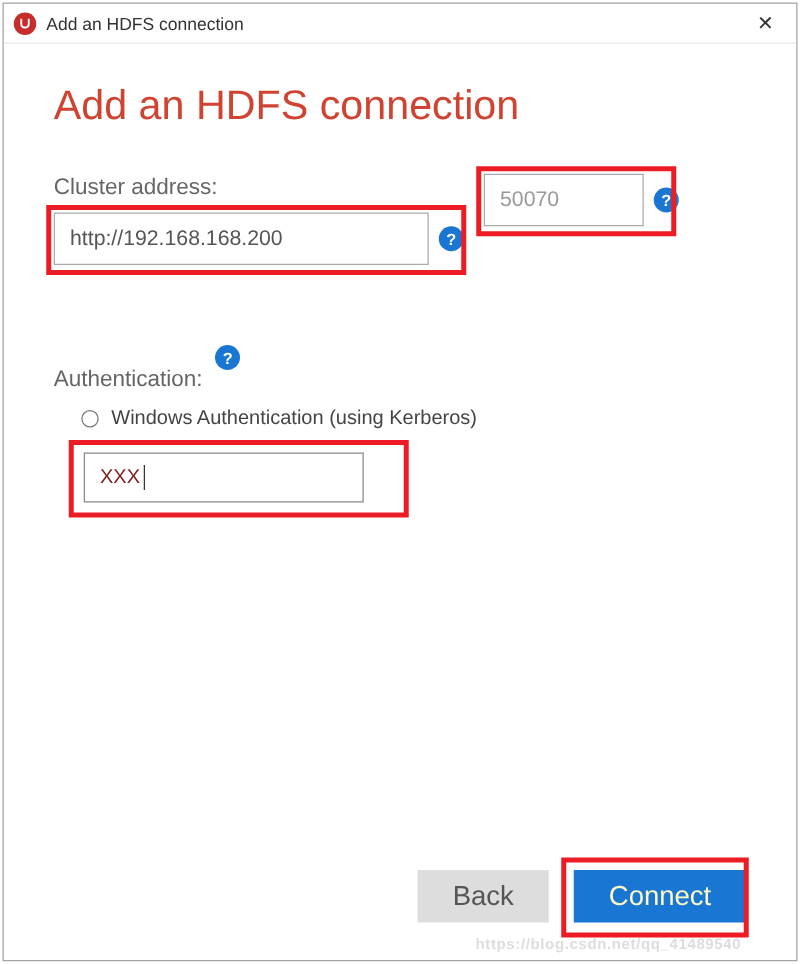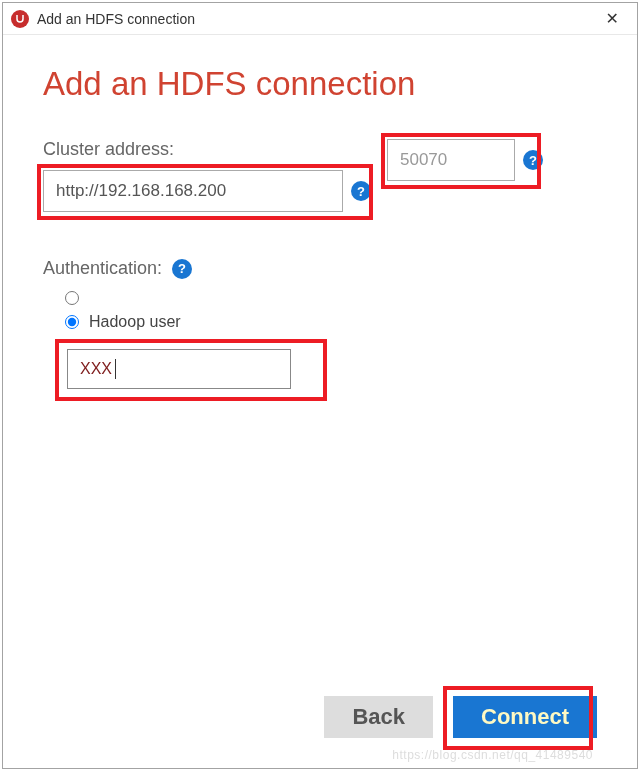--- a/index.html
+++ b/index.html
@@ -18,34 +18,34 @@
     .input-wrap { display: flex; align-items: center; gap: 8px; }
     .input-box { position: relative; }
     .input-box input { border: 1px solid #aaa; font-size: 17px; padding: 10px 12px; font-weight: 300; color: #555; background: #fff; }
     .input-box input::placeholder { color: #999; }
     .cluster input { width: 300px; }
     .port input { width: 128px; }
     .highlight { position: absolute; border: 4px solid #ed1c24; pointer-events: none; }
     .help-icon { width: 20px; height: 20px; border-radius: 50%; background: #1976d2; color: #fff; display: flex; align-items: center; justify-content: center; font-size: 13px; font-weight: bold; cursor: pointer; }
     .auth-section { margin-top: 46px; }
     .auth-heading { display: flex; align-items: center; gap: 10px; margin-bottom: 12px; }
-    .auth-heading label { font-size: 18px; color: #666; font-weight: 300; }
+    .auth-heading label { font-size: 18px; color: #666; font-weight: 300; margin-top: 35px; }
     .radio-group { padding-left: 22px; }
     .radio-item { display: flex; align-items: center; gap: 10px; margin-bottom: 8px; }
     .radio-item input[type="radio"] { width: 14px; height: 14px; cursor: pointer; }
     .radio-item label { font-size: 16px; color: #444; font-weight: 300; cursor: pointer; }
     .user-input-wrap { margin-top: 10px; margin-left: 24px; position: relative; display: inline-block; }
     .user-input-wrap input { border: 1px solid #888; font-size: 16px; padding: 10px 12px; width: 224px; color: #7f1d1d; }
     .user-input-wrap .cursor { position: absolute; left: 48px; top: 10px; width: 1px; height: 20px; background: #333; }
     .footer { position: absolute; bottom: 30px; right: 40px; display: flex; gap: 20px; align-items: center; }
-    .btn { font-size: 22px; font-weight: 700; padding: 8px 28px; cursor: pointer; border: none; }
+    .btn { font-size: 22px; font-weight: 400; padding: 8px 28px; cursor: pointer; border: none; }
     .btn-back { background: #ddd; color: #555; }
     .btn-connect { background: #1976d2; color: #fef9c3; }
     .btn-wrap { position: relative; display: inline-block; }
-    .watermark { position: absolute; bottom: 6px; right: 44px; font-size: 12px; color: #ddd; letter-spacing: 0.5px; pointer-events: none; }
+    .watermark { position: absolute; bottom: 6px; right: 44px; font-size: 12px; color: #ddd; letter-spacing: 0.5px; pointer-events: none; font-weight: bold; }
   </style>
 </head>
 <body>
 
 <div class="window">
   <div class="titlebar">
     <span class="app-icon">
       <svg viewBox="0 0 12 12">
           <path d="M3 2 L3 6 Q3 9 6 9 Q9 9 9 6 L9 2" stroke="#fff" stroke-width="1.5" fill="none"></path>
         </svg>
@@ -81,24 +81,21 @@
     </div>
 
     <div class="auth-section">
       <div class="auth-heading">
         <label>Authentication:</label>
         <span class="help-icon">?</span>
       </div>
       <div class="radio-group">
         <div class="radio-item">
           <input type="radio" name="auth" style="">
-        </div>
-        <div class="radio-item">
-          <input type="radio" name="auth" checked="" style="">
-          <label>Hadoop user</label>
+          <label>Windows Authentication (using Kerberos)</label>
         </div>
       </div>
       <div class="user-input-wrap">
         <input type="text" value="XXX" style="">
         <div class="cursor"></div>
         <div class="highlight" style="left:-12px;top:-10px;width:272px;height:62px;"></div>
       </div>
     </div>
 
     <div class="footer">

